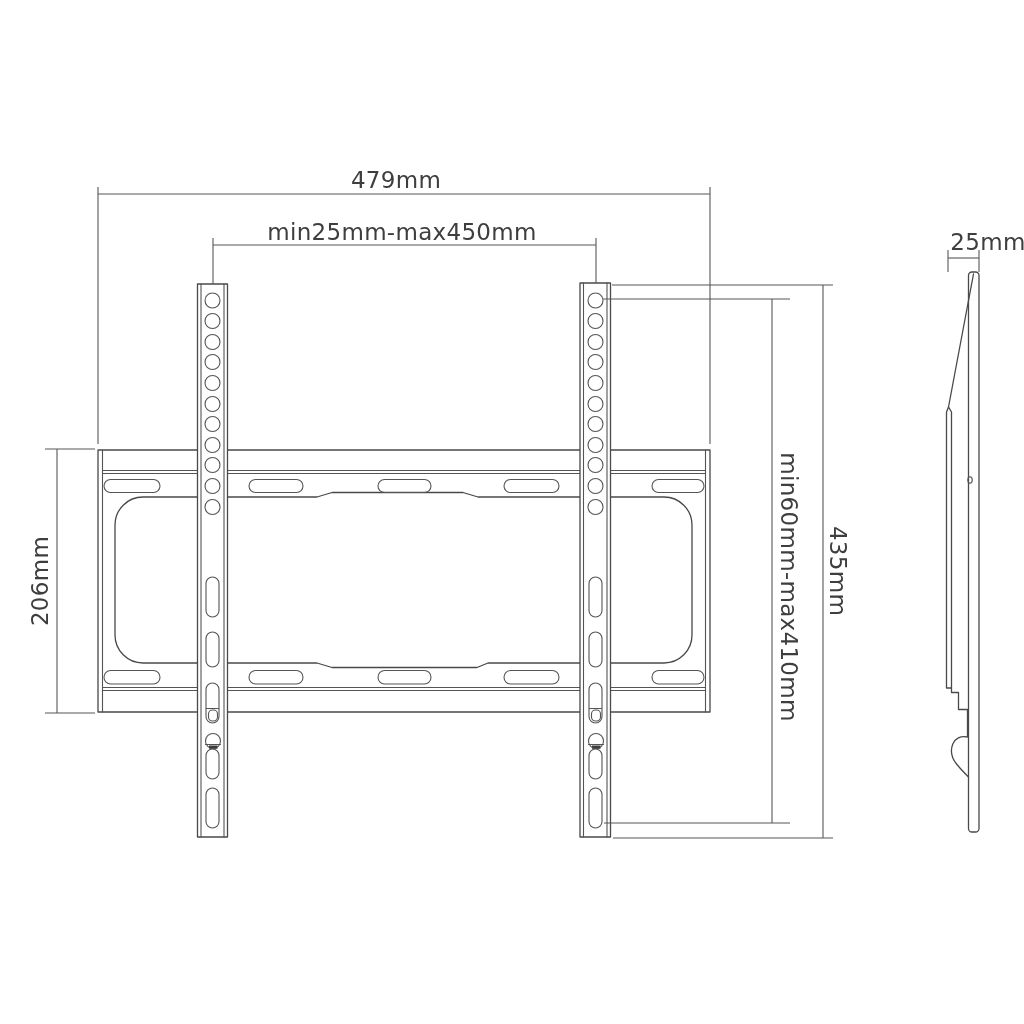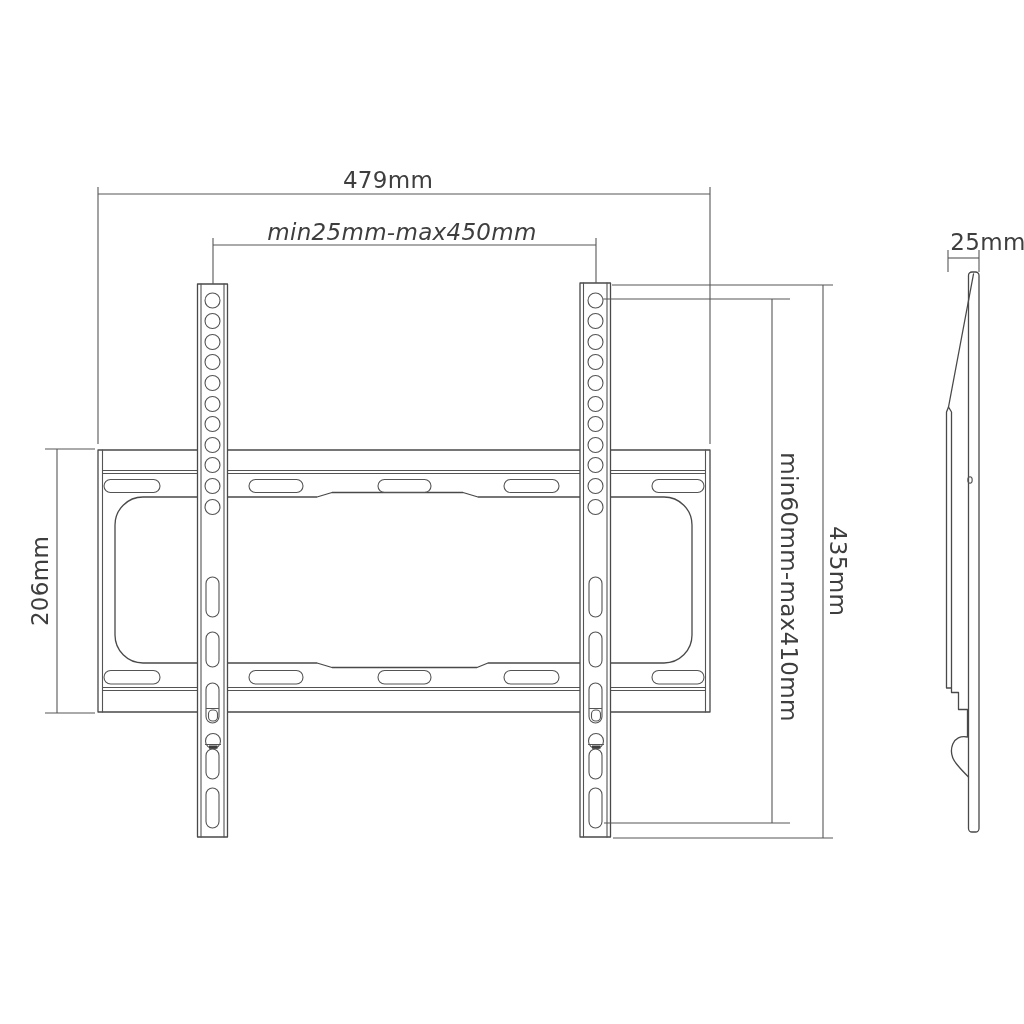--- a/index.html
+++ b/index.html
@@ -153,19 +153,19 @@
       <ellipse class="fine" cx="970" cy="480" rx="2.2" ry="3.2"></ellipse>
 
       <g>
         <line class="dim" x1="948" y1="258" x2="979" y2="258"></line>
         <line class="dim" x1="948" y1="250" x2="948" y2="272"></line>
         <line class="dim" x1="979" y1="250" x2="979" y2="272"></line>
       </g>
     </g>
   </svg>
 
-  <div class="dim-label" style="left:388px;top:180px;text-align:right;">479mm</div>
-  <div class="dim-label" style="left:402px;top:232px;font-style:italic;">min25mm-max450mm</div>
+  <div class="dim-label" style="left:396px;top:180px;text-align:right;">479mm</div>
+  <div class="dim-label" style="left:402px;top:232px;">min25mm-max450mm</div>
   <div class="dim-label rot-ccw" style="left:40px;top:581px;">206mm</div>
   <div class="dim-label rot-cw" style="left:837px;top:571px;">435mm</div>
   <div class="dim-label rot-cw" style="left:788px;top:587px;">min60mm-max410mm</div>
   <div class="dim-label" style="left:988px;top:242px;">25mm</div>
 </div>
 
 </body></html>

